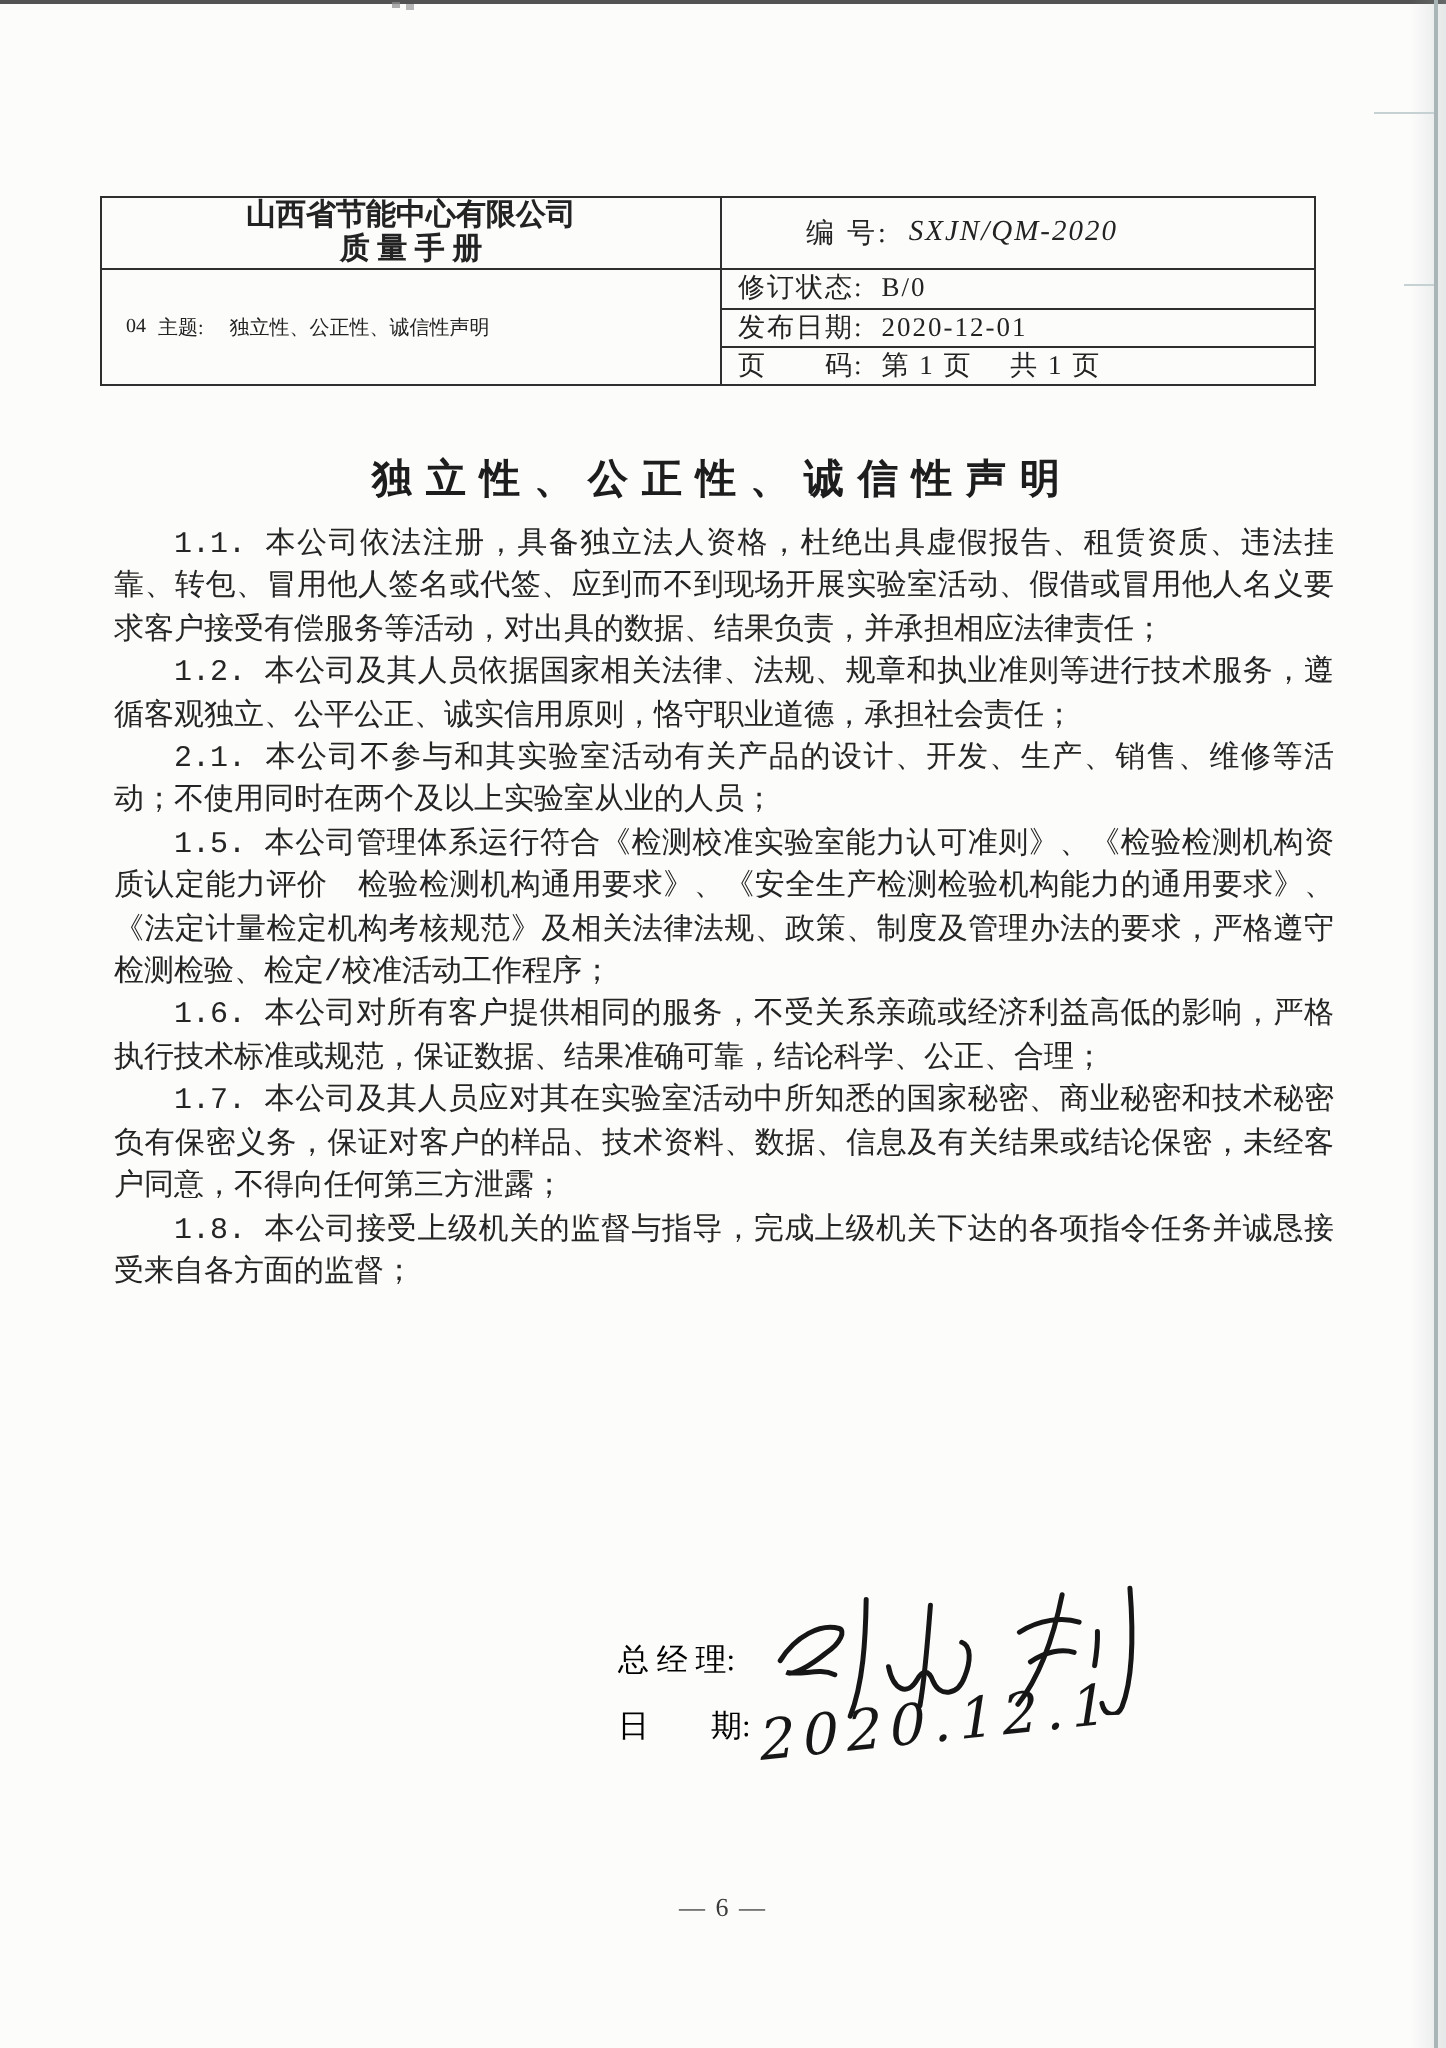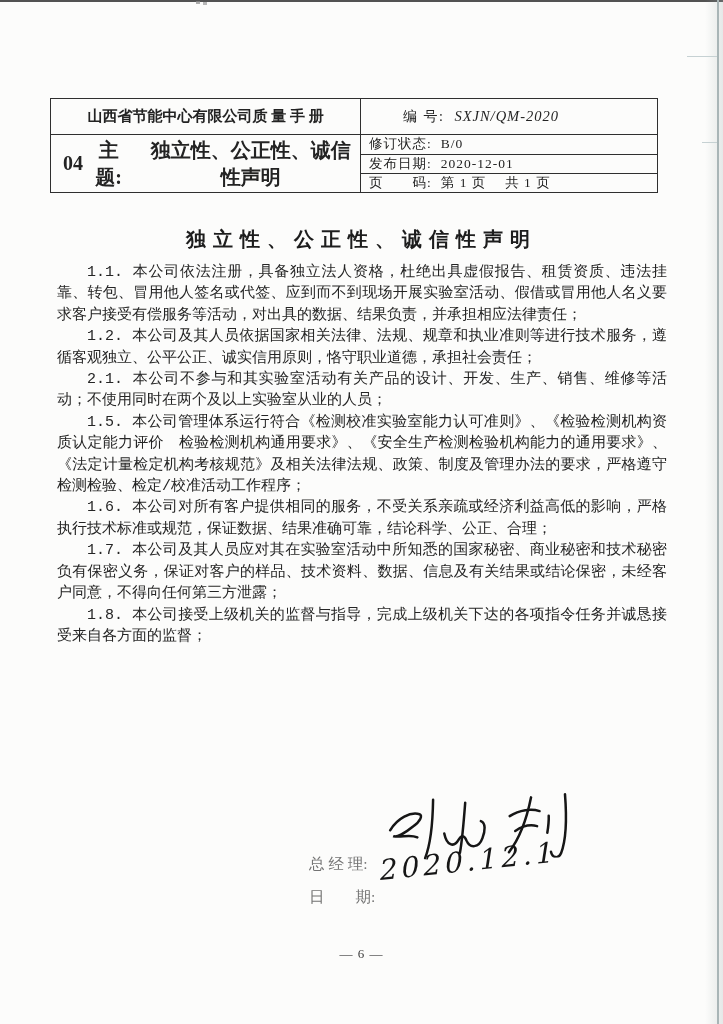--- a/index.html
+++ b/index.html
@@ -19,41 +19,41 @@
   .edge-tick2{position:absolute;left:702px;top:142px;width:15px;height:1px;background:#c6d1d3;}
 
   
   .hdr-table{
     position:absolute;left:50px;top:98px;width:608px;height:95px;
     border:1.6px solid #2f2f2f;box-sizing:border-box;
     display:grid;grid-template-columns:310px 1fr;grid-template-rows:36px 19.5px 19.5px 1fr;
   }
   .cell{box-sizing:border-box;display:flex;align-items:center;}
   .cell-company{grid-column:1;grid-row:1;border-right:1.6px solid #2f2f2f;border-bottom:1.6px solid #2f2f2f;
-    flex-direction:row;justify-content:center;font-weight:bold;font-size:15px;line-height:17px;text-align:center;align-items:center;}
+    flex-direction:column;justify-content:center;font-weight:bold;font-size:15px;line-height:17px;text-align:center;align-items:center;}
   .cell-docno{grid-column:2;grid-row:1;border-bottom:1.6px solid #2f2f2f;padding-left:42px;font-size:14px;}
   .cell-docno .lbl{letter-spacing:1.5px;}
   .cell-docno .val{margin-left:10px;font-style:italic;font-size:14.5px;letter-spacing:1px;}
-  .cell-subject{grid-column:1;grid-row:2/5;border-right:1.6px solid #2f2f2f;padding-left:12px;font-weight:bold;font-size:20px;text-align:center;}
+  .cell-subject{grid-column:1;grid-row:2/5;border-right:1.6px solid #2f2f2f;padding-left:12px;font-weight:normal;font-size:10px;text-align:center;}
   .cell-subject .subj-val{margin-left:13px;}
   .cell-subject .subj-lbl{margin-left:6px;}
   .hrow{grid-column:2;padding-left:8px;font-size:13.5px;}
   .hrow.b{border-bottom:1.4px solid #2f2f2f;align-items:center;}
   .hrow .lbl{letter-spacing:1px;}
   .hrow .val{margin-left:9px;letter-spacing:1px;}
 
   
   .doc-title{position:absolute;left:0;width:723px;top:226px;text-align:center;
     font-size:20px;font-weight:bold;letter-spacing:7px;color:#1d1d1d;}
   .body-text{position:absolute;left:57px;top:262px;width:610px;
     font-size:15px;line-height:21.4px;text-align:justify;color:#252525;font-family:Liberation Mono, monospace;}
   .body-text p{margin:0;text-indent:2em;}
 
   
-  .sig-label{position:absolute;left:309px;font-size:15.5px;color:#737373;margin-top:34px;}
+  .sig-label{position:absolute;left:309px;font-size:15.5px;color:#000000;}
   .sig-label.l1{top:820px;}
   .sig-label.l2{top:853px;text-align:center;}
   .sig-svg{position:absolute;left:382px;top:790px;width:205px;height:70px;transform:rotate(-2deg);}
   .sig-date{position:absolute;left:380px;top:854px;font-family:"DejaVu Serif",serif;
     font-style:italic;font-size:28px;letter-spacing:4px;color:#161616;
     transform:rotate(-6deg) skewX(-4deg);transform-origin:left center;}
 
   
   .footer{position:absolute;left:0;width:723px;top:946px;text-align:center;
     font-size:13px;letter-spacing:1px;color:#3c3c3c;}

